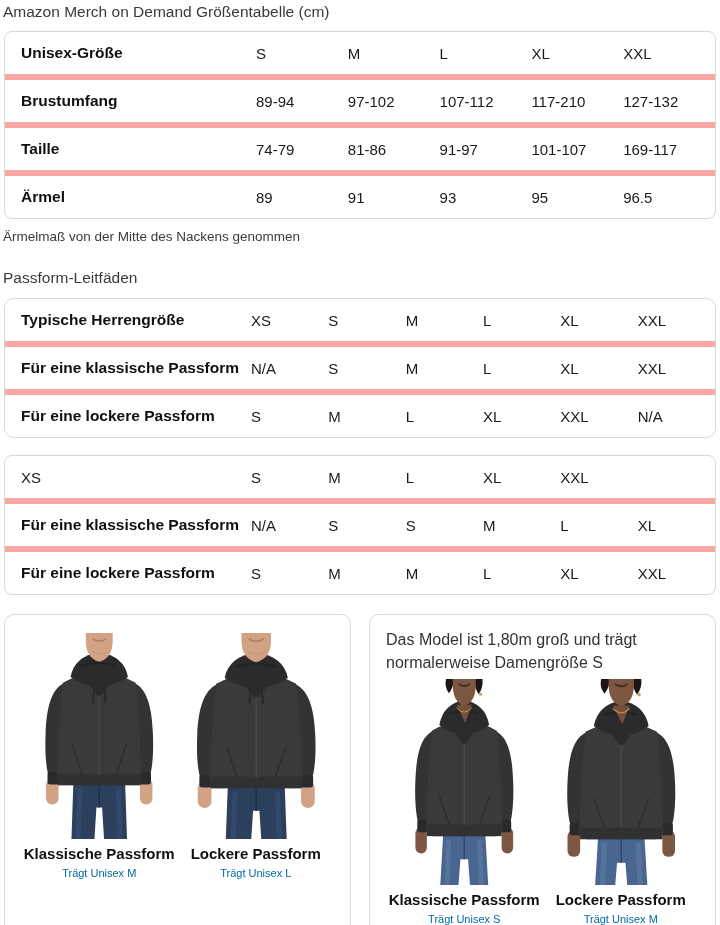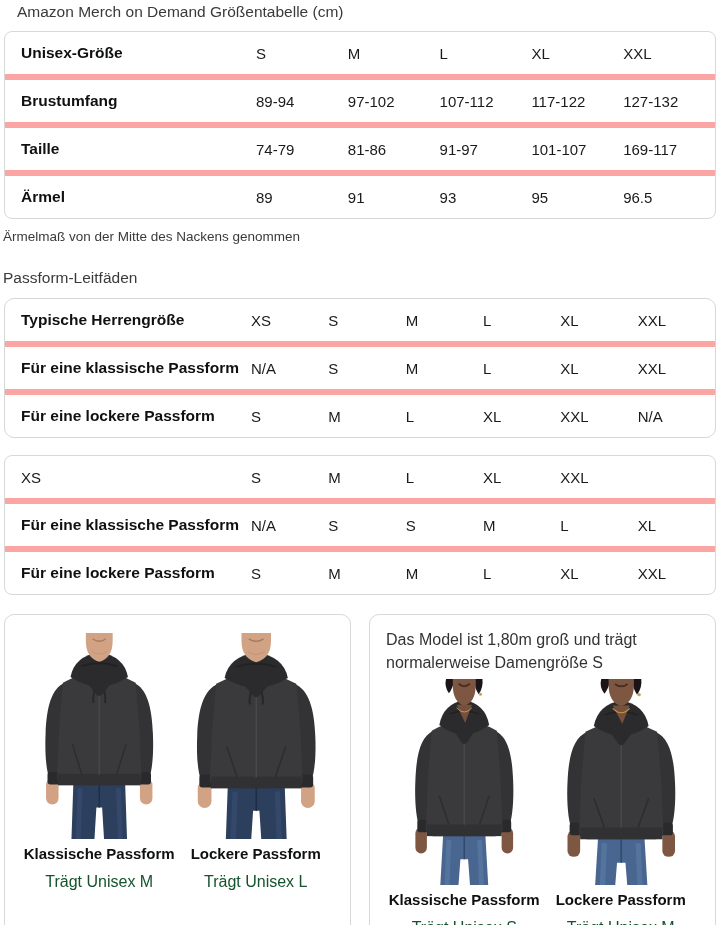--- a/index.html
+++ b/index.html
@@ -1,18 +1,18 @@
 <!DOCTYPE html>
 <html><head>
 <meta charset="utf-8">
 <style>
   html,body{margin:0;padding:0;background:#fff;}
   body{width:720px;height:925px;font-family:"Liberation Sans",sans-serif;color:#0f1111;overflow:hidden;}
 
-  .page-title{margin:0;padding:2px 0 0 17px;font-size:15.5px;line-height:19px;font-weight:400;color:#3a3a3a;}
+  .page-title{margin:0;padding:2px 0 0 3px;font-size:15.5px;line-height:19px;font-weight:400;color:#3a3a3a;}
 
   .stable{border:1px solid #d5d9d9;border-radius:8px;background:#fff;margin:10px 4px 0;}
   .trow{display:grid;align-items:center;height:42px;padding-left:16px;}
   .unisex-table .trow{grid-template-columns:235px repeat(5,1fr);}
   .fit-table .trow{grid-template-columns:230px repeat(6,1fr);}
   .trow + .trow{border-top:6px solid #fca5a5;}
   .tlabel{font-weight:700;font-size:15.5px;color:#0f1111;}
   .tcell{font-size:15px;color:#1a1a1a;}
 
   .footnote{margin:10px 0 12px 3px;font-size:13.5px;line-height:16px;color:#3a3a3a;}
@@ -20,21 +20,21 @@
   .fit-table-men{margin-top:11px;border-radius:10px;}
   .fit-table-women{margin-top:17px;}
 
   .cards{display:flex;gap:18px;margin:19px 4px 0;}
   .card{flex:1;box-sizing:border-box;height:349px;border:1px solid #d5d9d9;border-radius:10px;padding:13px 16px 0;background:#fff;overflow:hidden;}
   .card-title{margin:0;font-size:16px;line-height:1.45;color:#333;}
   .models{display:flex;margin-top:5px;}
   .model{flex:1;text-align:center;margin:0;padding:0;}
   .model svg{width:100%;height:206px;display:block;}
   .cap1{font-weight:700;font-size:15px;color:#0f1111;margin-top:5px;line-height:1.3;}
-  .cap2{font-size:16px;color:#14532d;margin-top:8px;line-height:1.3;}
+  .cap2{font-size:11px;color:#0369a1;margin-top:2px;line-height:1.3;}
   .defs-holder{position:absolute;width:0;height:0;}
 </style>
 </head>
 <body>
 
 <svg class="defs-holder" aria-hidden="true">
   <defs>
     <g id="fig-male">
 
       <path d="M53,156 L107,156 L109,215 L85,215 L83,182 L77,182 L75,215 L51,215 Z" fill="#2c3f5d"></path>
@@ -114,21 +114,21 @@
     <div class="tcell">M</div>
     <div class="tcell">L</div>
     <div class="tcell">XL</div>
     <div class="tcell">XXL</div>
   </div>
   <div class="trow">
     <div class="tlabel">Brustumfang</div>
     <div class="tcell">89-94</div>
     <div class="tcell">97-102</div>
     <div class="tcell">107-112</div>
-    <div class="tcell">117-122</div>
+    <div class="tcell">117-210</div>
     <div class="tcell">127-132</div>
   </div>
   <div class="trow">
     <div class="tlabel">Taille</div>
     <div class="tcell">74-79</div>
     <div class="tcell">81-86</div>
     <div class="tcell">91-97</div>
     <div class="tcell">101-107</div>
     <div class="tcell">169-117</div>
   </div>

